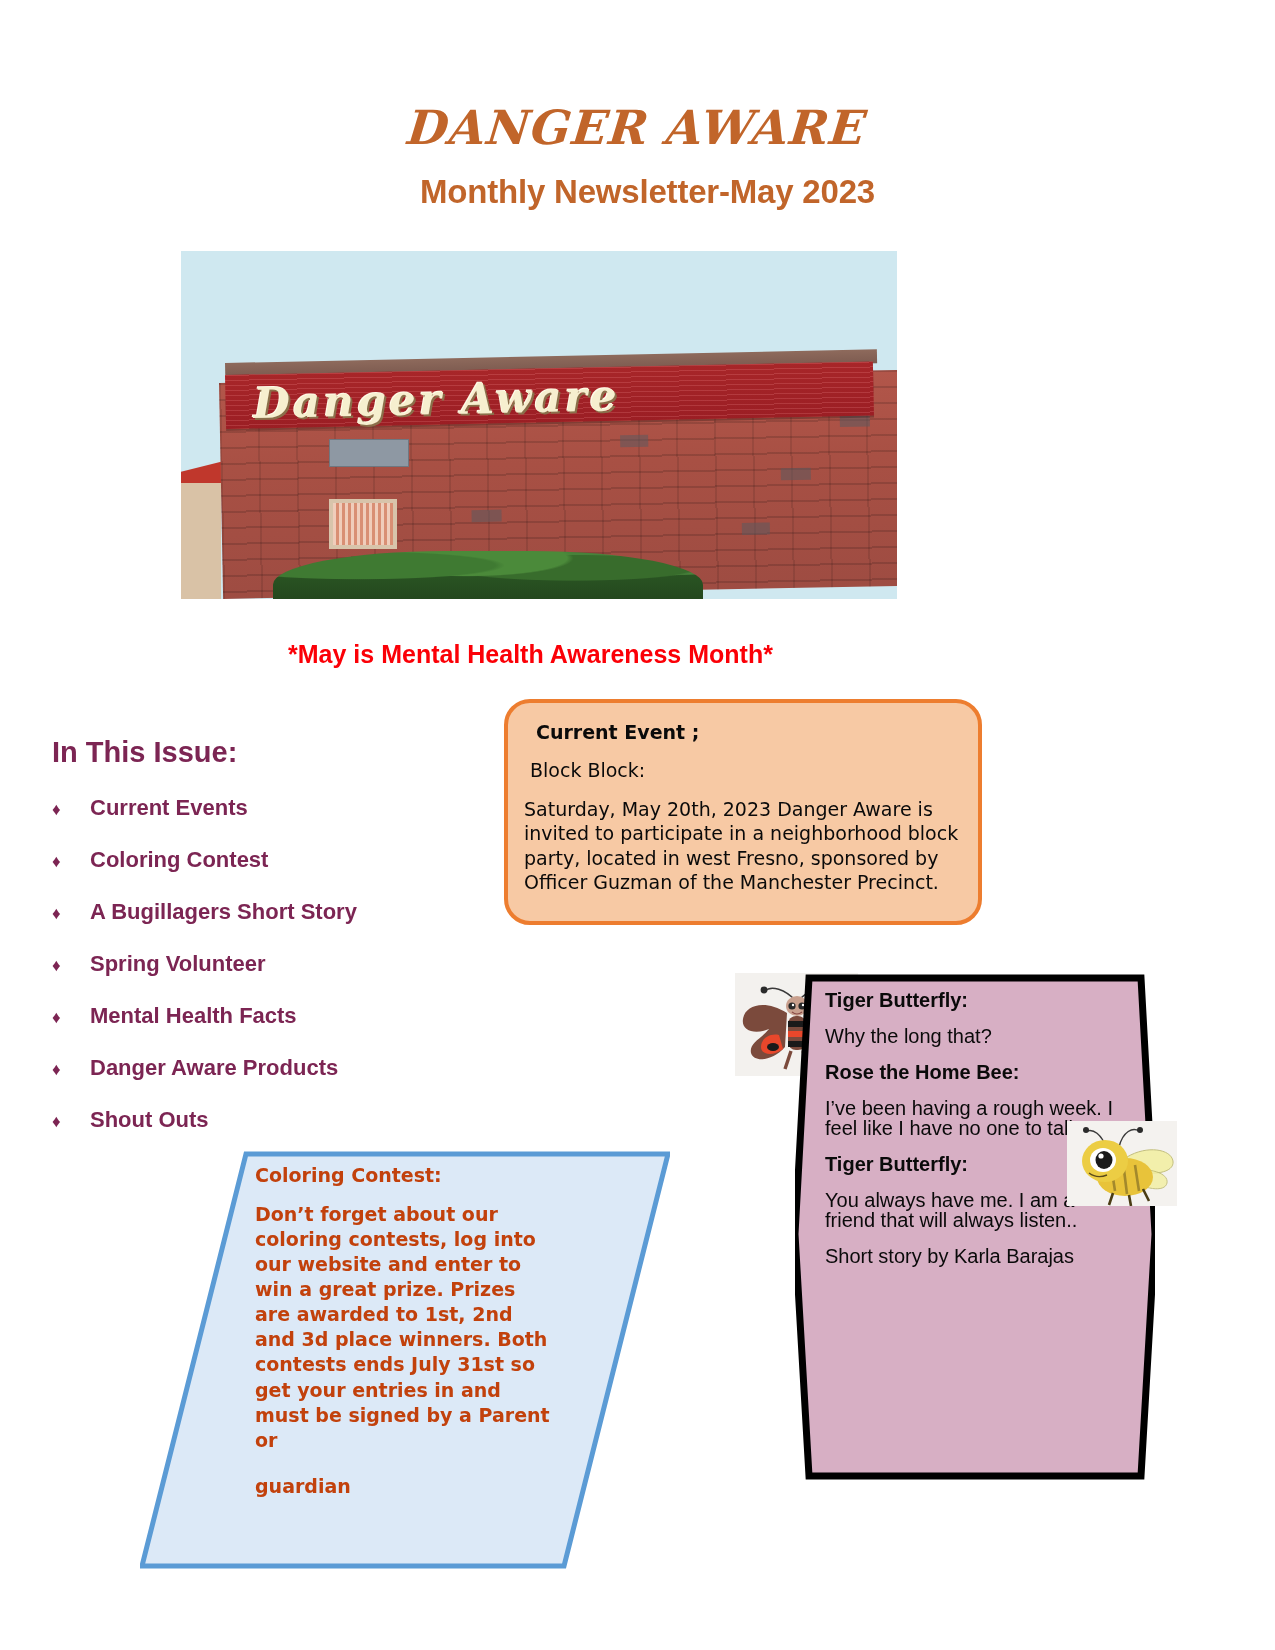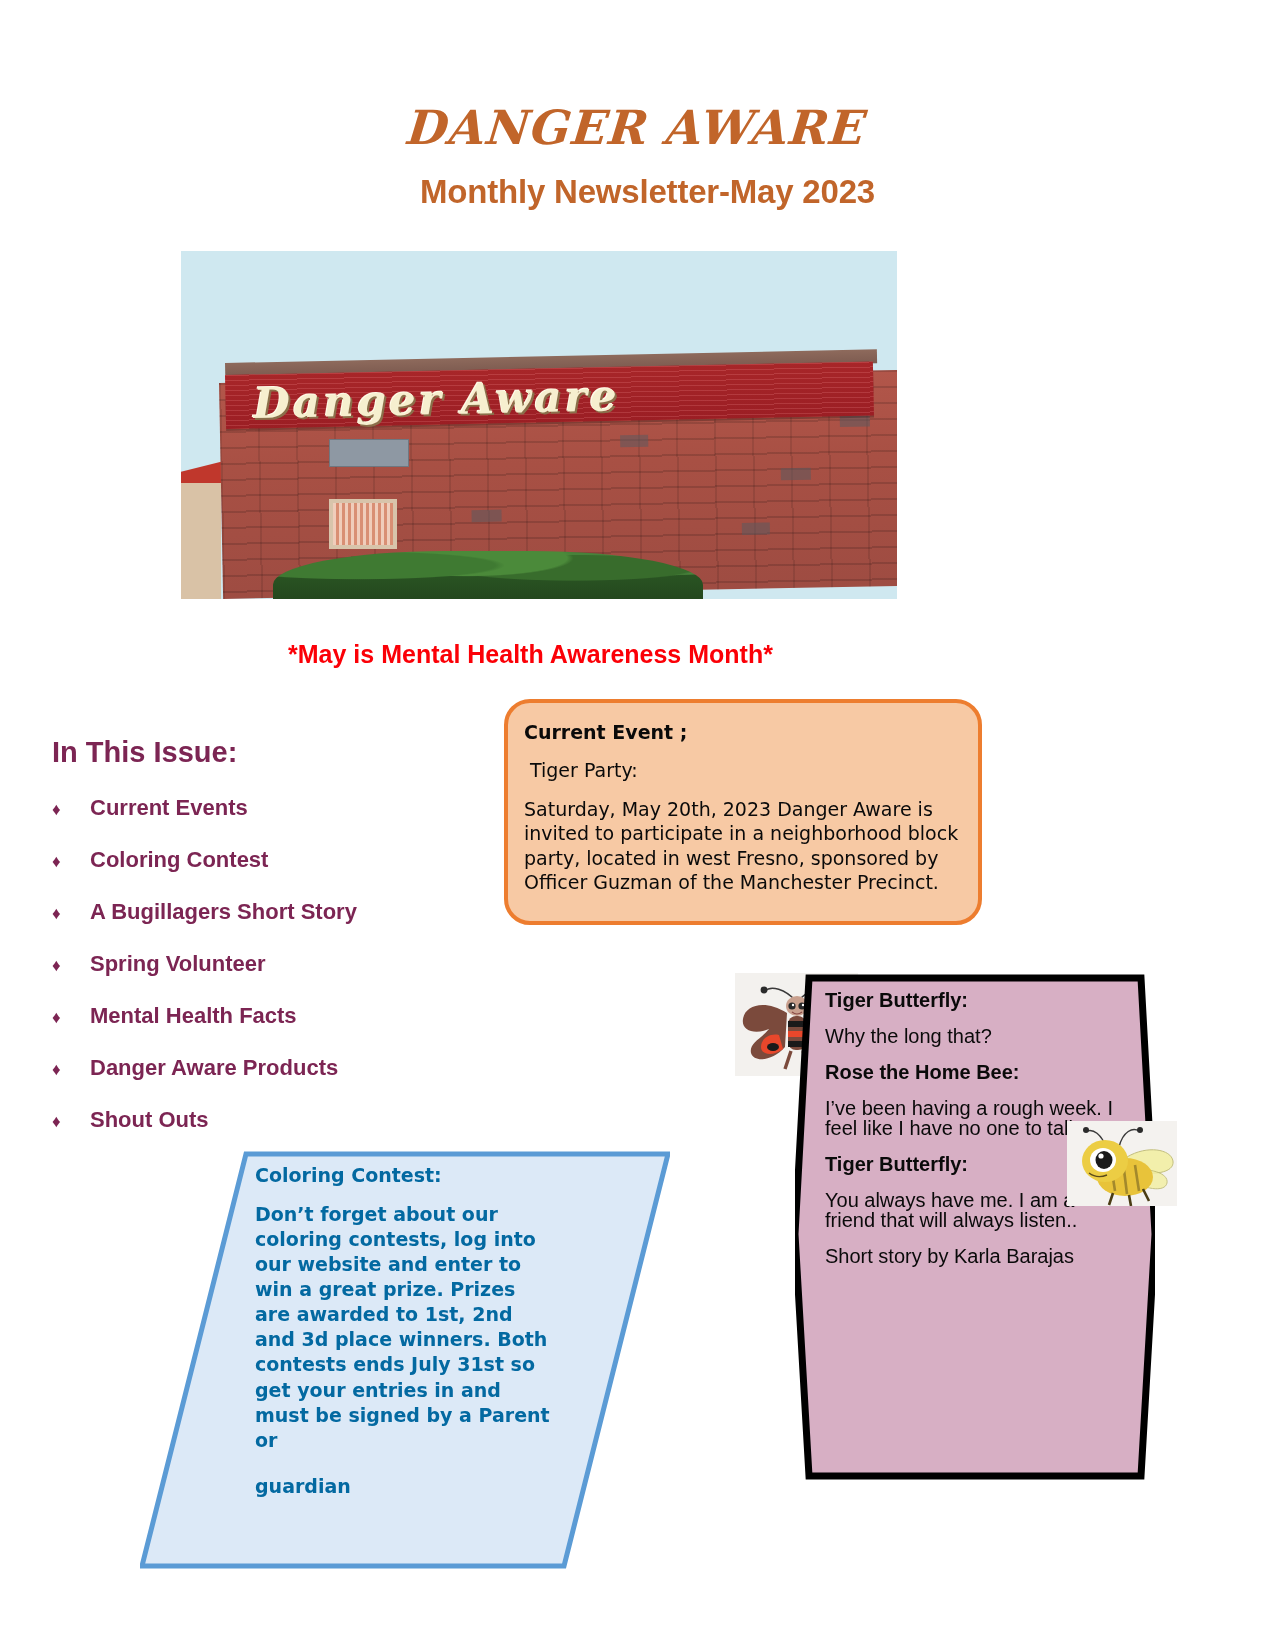--- a/index.html
+++ b/index.html
@@ -234,20 +234,21 @@
     border-radius: 26px;
     box-sizing: border-box;
     padding: 18px 18px 0 16px;
     font-family: "DejaVu Sans", sans-serif;
     color: #0a0a0a;
   }
   .event-head {
     font-size: 19px;
     font-weight: bold;
     margin-bottom: 16px;
+    margin-left: 12px;
   }
   .event-sub {
     font-size: 19px;
     margin-bottom: 16px;
     padding-left: 6px;
   }
   .event-body {
     font-size: 19px;
     line-height: 1.28;
   }
@@ -266,21 +267,21 @@
     width: 100%;
     height: 100%;
   }
   .coloring-text {
     position: absolute;
     left: 115px;
     top: 14px;
     width: 300px;
     font-family: "DejaVu Sans", sans-serif;
     font-weight: bold;
-    color: #0369a1;
+    color: #c2410c;
   }
   .coloring-head {
     font-size: 19px;
     margin-bottom: 16px;
   }
   .coloring-body {
     font-size: 19px;
     line-height: 1.32;
   }
   .coloring-guardian {
@@ -400,21 +401,21 @@
     </li>
     <li class="issue-item">
       <span class="issue-bullet">♦</span>
       <span>Shout Outs</span>
     </li>
   </ul>
 </div>
 
 <div class="event-box">
   <div class="event-head">Current Event  ;</div>
-  <div class="event-sub">Tiger Party:</div>
+  <div class="event-sub">Block Block:</div>
   <div class="event-body">Saturday, May 20th, 2023 Danger Aware is invited to participate in  a neighborhood block party, located in west Fresno, sponsored by Officer Guzman of the Manchester Precinct.</div>
 </div>
 
 <div class="butterfly">
   <svg viewBox="0 0 123 103" width="123" height="103">
     <rect x="0" y="0" width="123" height="103" fill="#f3f1ee"></rect>
     <path d="M61 28 C50 16 36 12 30 18" stroke="#3a3a3a" fill="none" stroke-width="1.4"></path>
     <path d="M63 28 C74 16 88 12 94 18" stroke="#3a3a3a" fill="none" stroke-width="1.4"></path>
     <circle cx="29" cy="17" r="3.4" fill="#2b2b2b"></circle>
     <circle cx="95" cy="17" r="3.4" fill="#2b2b2b"></circle>

